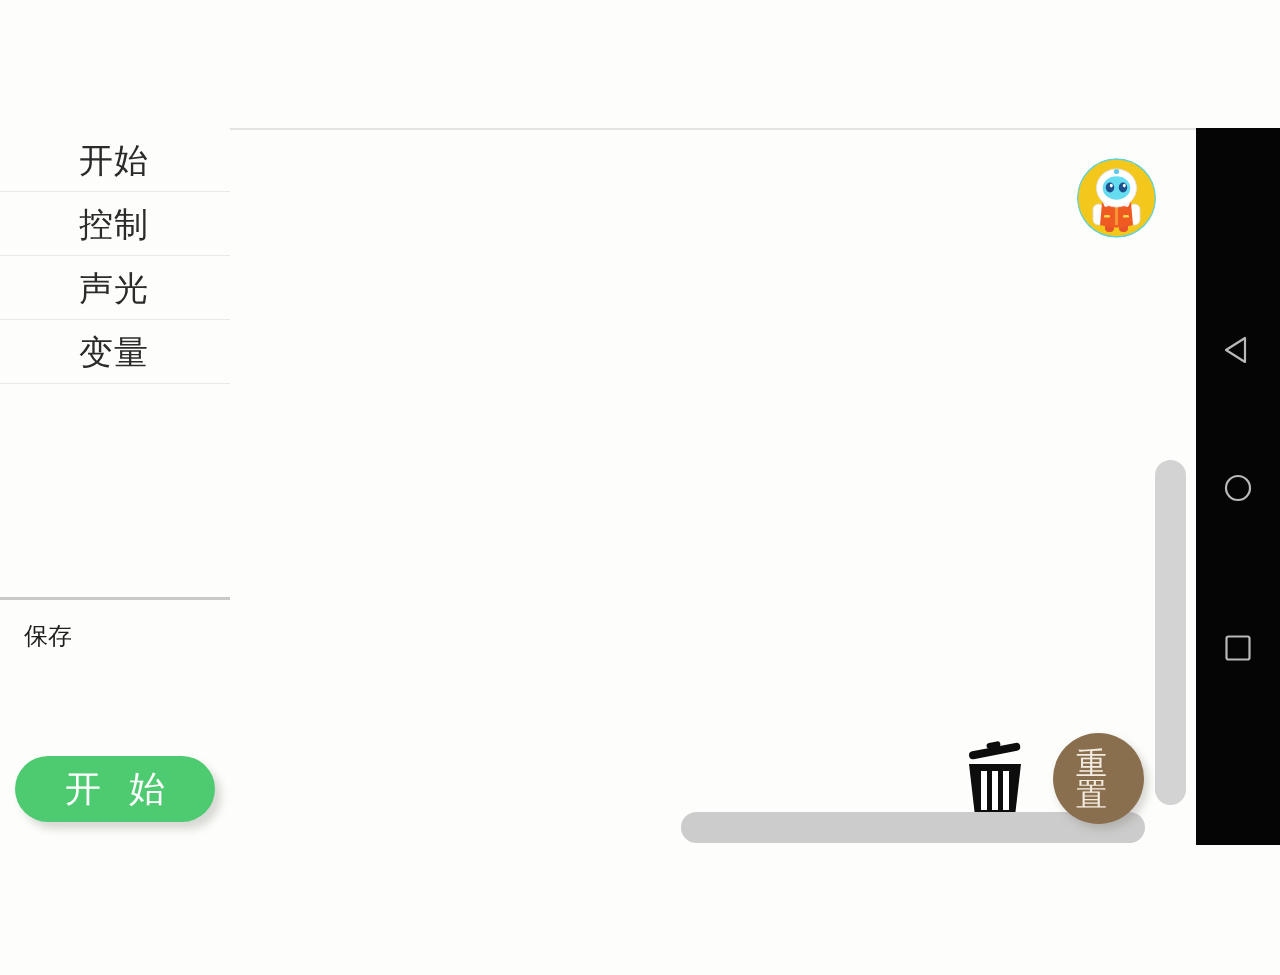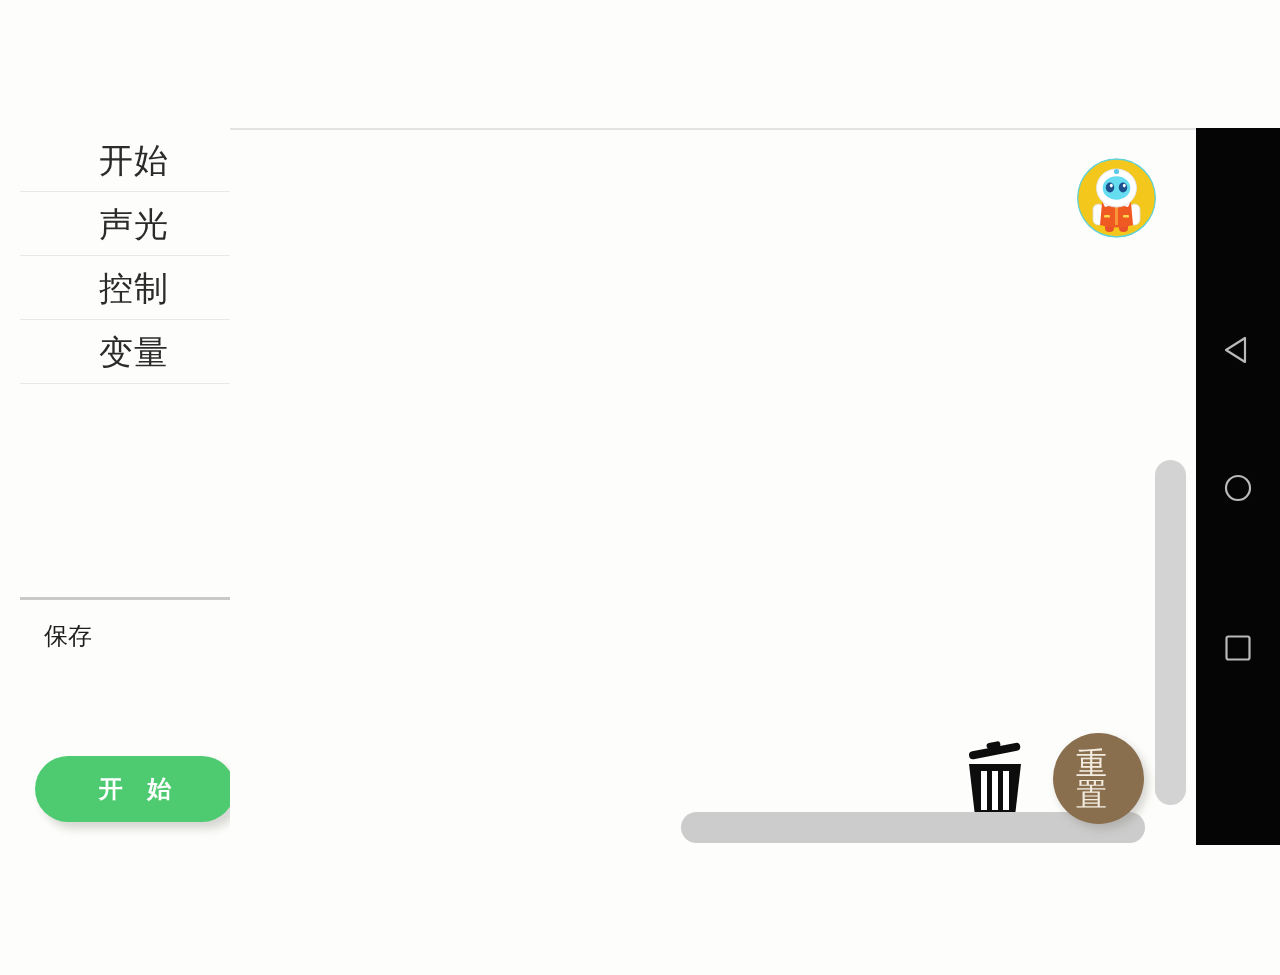--- a/index.html
+++ b/index.html
@@ -27,21 +27,20 @@
   }
 
   
   #sidebar {
     position: absolute;
     left: 0;
     top: 128px;
     width: 230px;
     height: 717px;
     background: #fdfdfb;
-    margin-left: 20px;
   }
   .side-item {
     position: relative;
     height: 64px;
     display: flex;
     align-items: center;
     justify-content: center;
     box-sizing: border-box;
     border-bottom: 1px solid #e9e9e9;
     cursor: pointer;
@@ -87,26 +86,26 @@
     background: #4ecb71;
     box-shadow: 6px 7px 9px rgba(120,120,110,0.28);
     display: flex;
     align-items: center;
     justify-content: center;
     cursor: pointer;
     border: none;
     user-select: none;
   }
   #start-button .btn-text {
-    font-size: 24px;
+    font-size: 36px;
     line-height: 1;
     color: #ffffff;
     letter-spacing: 9px;
     padding-left: 9px;
-    font-weight: 700;
+    font-weight: 400;
   }
 
   
   #workspace {
     position: absolute;
     left: 230px;
     top: 128px;
     width: 966px;
     height: 717px;
     background: #fdfdfb;
@@ -218,25 +217,25 @@
 <div id="app-root">
 
   <div id="sidebar">
 
     <div class="side-item">
       <span class="side-label">开始</span>
     </div>
 
 
     <div class="side-item">
+      <span class="side-label">控制</span>
+    </div>
+
+    <div class="side-item">
       <span class="side-label">声光</span>
-    </div>
-
-    <div class="side-item">
-      <span class="side-label">控制</span>
     </div>
 
     <div class="side-item">
       <span class="side-label">变量</span>
     </div>
 
     <div id="sidebar-spacer"></div>
 
     <div id="sidebar-divider"></div>
 

